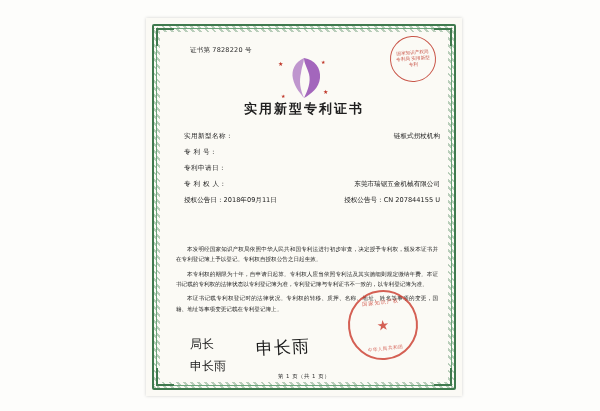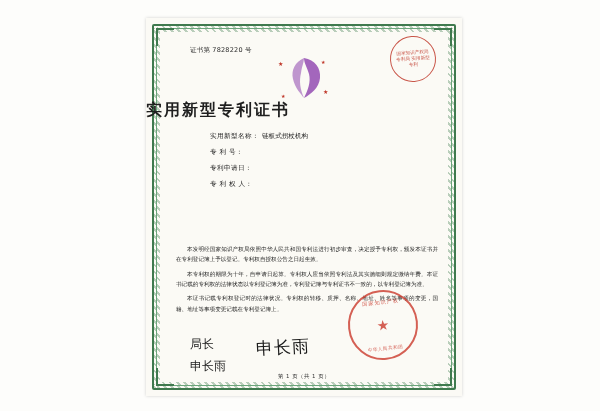--- a/index.html
+++ b/index.html
@@ -110,22 +110,23 @@
     left: 50%;
     top: 36px;
     transform: translateX(-50%);
     width: 58px;
     height: 56px;
   }
   .title {
     position: absolute;
     left: 0; right: 0;
     top: 82px;
+    text-align: center;
     font-family: Liberation Sans, sans-serif;
-    font-size: 16px;
+    font-size: 13px;
     font-weight: bold;
     color: #1f1f1f;
     letter-spacing: 2px;
   }
   .fields {
     position: absolute;
     left: 38px;
     right: 22px;
     top: 112px;
     font-size: 6.6px;
@@ -134,26 +135,26 @@
   }
   .field-row {
     display: flex;
     align-items: flex-start;
     margin-bottom: 3.5px;
   }
   .field-label {
     flex: 0 0 auto;
     white-space: pre;
     letter-spacing: 0.4px;
-    margin-left: 26px;
   }
   .field-value {
     flex: 1 1 auto;
     padding-left: 3px;
     word-break: break-all;
+    text-align: right;
   }
   .grant-row {
     display: flex;
     justify-content: space-between;
     margin-top: 2px;
     font-size: 6.6px;
   }
   .grant-row > div { white-space: nowrap; }
 
   .body-text {
@@ -274,22 +275,31 @@
         <div class="field-value">链板式拐杖机构</div>
       </div>
       <div class="field-row">
         <div class="field-label">专 利 号：</div>
       </div>
       <div class="field-row">
         <div class="field-label">专利申请日：</div>
       </div>
       <div class="field-row">
         <div class="field-label">专 利 权 人：</div>
-      </div>
-
+        <div class="field-value">东莞市瑞锯五金机械有限公司</div>
+      </div>
+
+      <div class="grant-row">
+        <div>
+          <span>授权公告日：</span><span>2018年09月11日</span>
+        </div>
+        <div>
+          <span>授权公告号：</span><span>CN 207844155 U</span>
+        </div>
+      </div>
     </div>
 
     <div class="body-text">
       <p>本发明经国家知识产权局依照中华人民共和国专利法进行初步审查，决定授予专利权，颁发本证书并在专利登记簿上予以登记。专利权自授权公告之日起生效。</p>
       <p>本专利权的期限为十年，自申请日起算。专利权人应当依照专利法及其实施细则规定缴纳年费。本证书记载的专利权的法律状态以专利登记簿为准，专利登记簿与专利证书不一致的，以专利登记簿为准。</p>
       <p>本证书记载专利权登记时的法律状况。专利权的转移、质押、名称、地址、姓名等事项的变更，国籍、地址等事项变更记载在专利登记簿上。</p>
     </div>
 
     <div class="sig-block">
       <div>局长</div>

